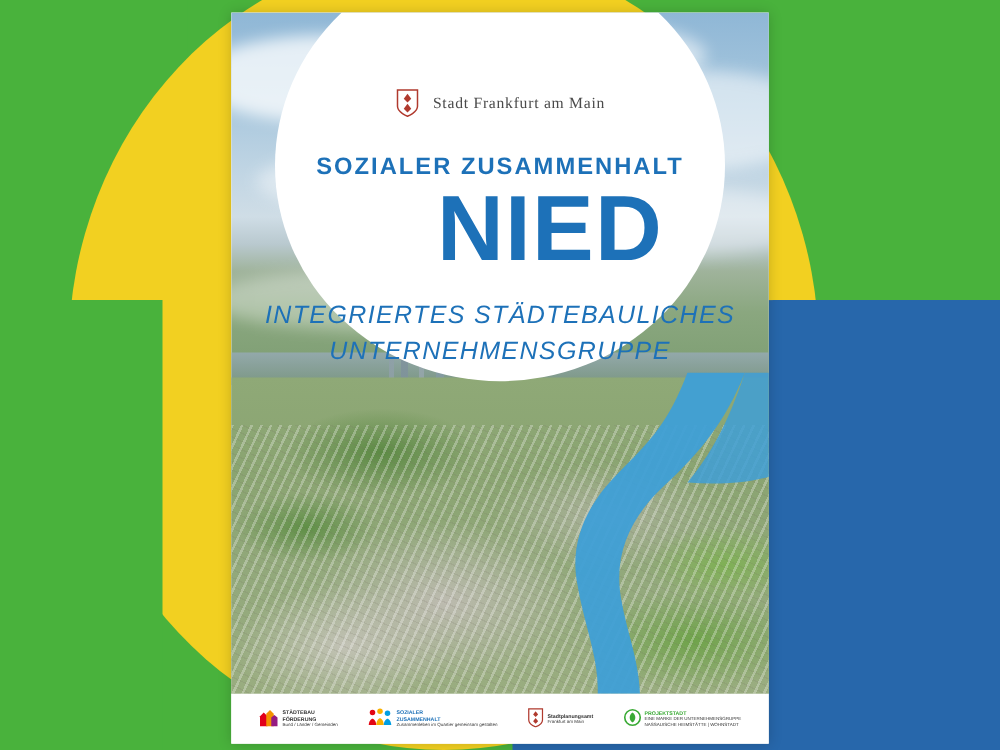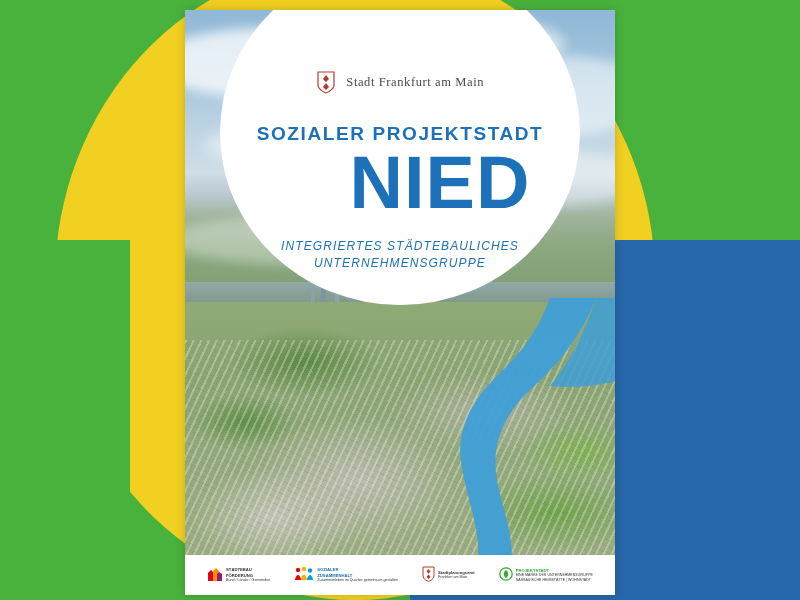--- a/index.html
+++ b/index.html
@@ -210,21 +210,21 @@
     letter-spacing: 1px;
     line-height: 1;
     margin-left: 40px;
   }
   .subtitle {
     position: absolute;
     left: 0; top: 228px;
     width: 430px;
     text-align: center;
     color: #1d71b8;
-    font-size: 12px;
+    font-size: 20px;
     font-style: italic;
     letter-spacing: 1.1px;
     line-height: 1.45;
   }
 
   
   .footer {
     position: absolute;
     left: 0; bottom: 0;
     width: 430px; height: 40px;
@@ -292,21 +292,21 @@
         <span class="crest">
           <svg width="20" height="24" viewBox="0 0 20 24">
             <path d="M2 2 h16 v13 c0 5 -8 8 -8 8 s-8 -3 -8 -8 z" fill="#ffffff" stroke="#b03a2e" stroke-width="1.2"></path>
             <path d="M10 5 l3 4 -3 3 -3 -3 z" fill="#b03a2e"></path>
             <path d="M10 13 l3 4 -3 3 -3 -3 z" fill="#b03a2e"></path>
           </svg>
         </span>
         <span class="crest-text">Stadt Frankfurt am Main</span>
       </div>
 
-      <div class="kicker">SOZIALER PROJEKTSTADT</div>
+      <div class="kicker">SOZIALER ZUSAMMENHALT</div>
       <div class="headline">NIED</div>
       <div class="subtitle">
         <span>INTEGRIERTES STÄDTEBAULICHES</span><br>
         <span>UNTERNEHMENSGRUPPE</span>
       </div>
     </div>
 
     <div class="footer">
 
       <div class="logo">

